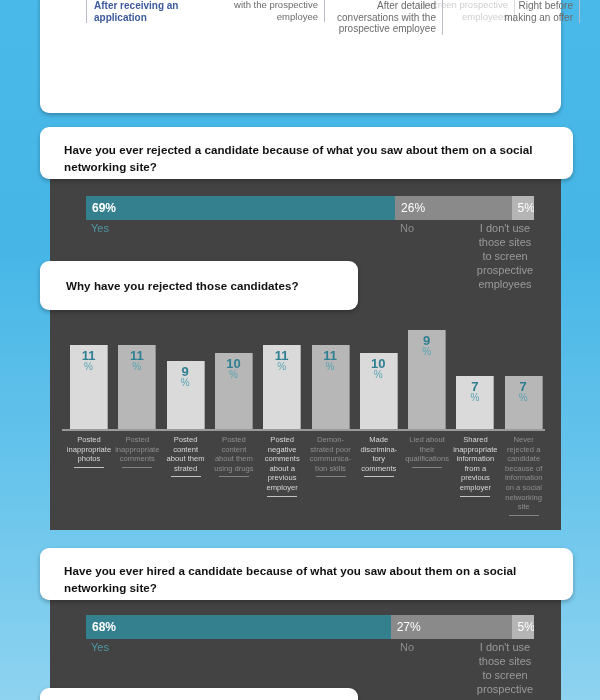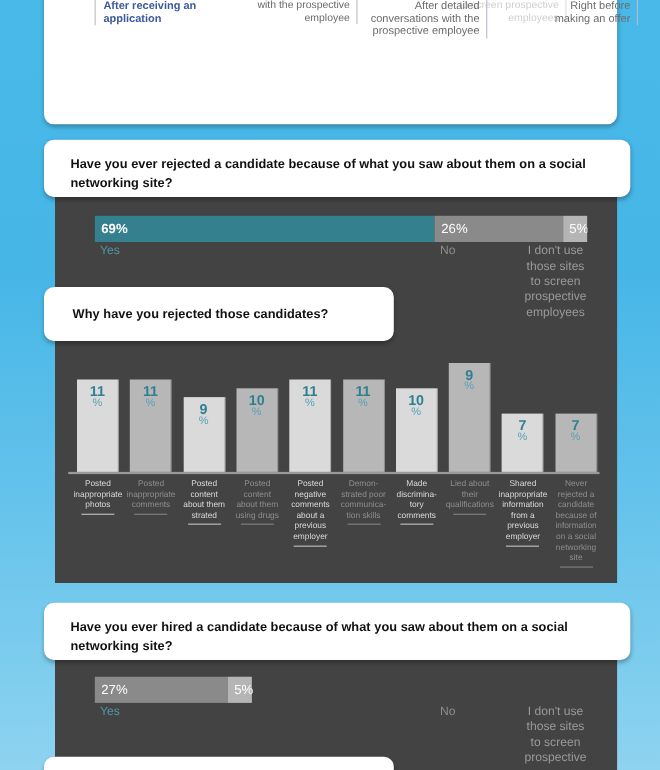--- a/index.html
+++ b/index.html
@@ -268,20 +268,23 @@
     <div class="hlab gray" style="left:350px; top:51px;">No</div>
     <div class="hlab lgray" style="left:415px; top:51px; width:80px;">I don't use
 those sites
 to screen
 prospective
 employees</div>
   </div>
 
   <div class="panel" id="sec3-panel">
     <div class="hbar" style="left:36px; top:23px; width:448px;">
+      <div class="hseg" style="width:68%; background:#34808f;">
+        <span class="val bold">68%</span>
+      </div>
       <div class="hseg" style="width:27%; background:#8a8a8a;">
         <span class="val">27%</span>
       </div>
       <div class="hseg" style="width:5%; background:#b5b5b5;">
         <span class="val">5%</span>
       </div>
     </div>
 
     <div class="hlab teal" style="left:41px; top:48px;">Yes</div>
     <div class="hlab gray" style="left:350px; top:48px;">No</div>

